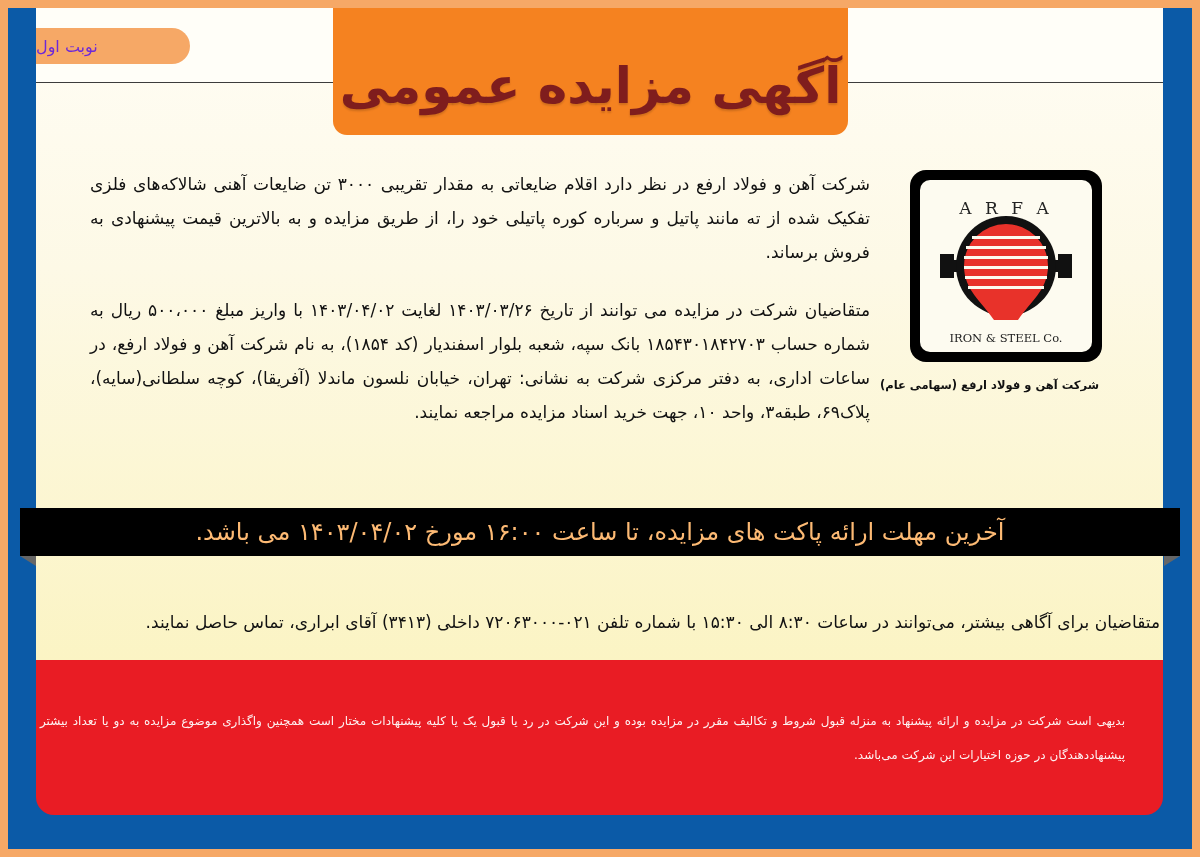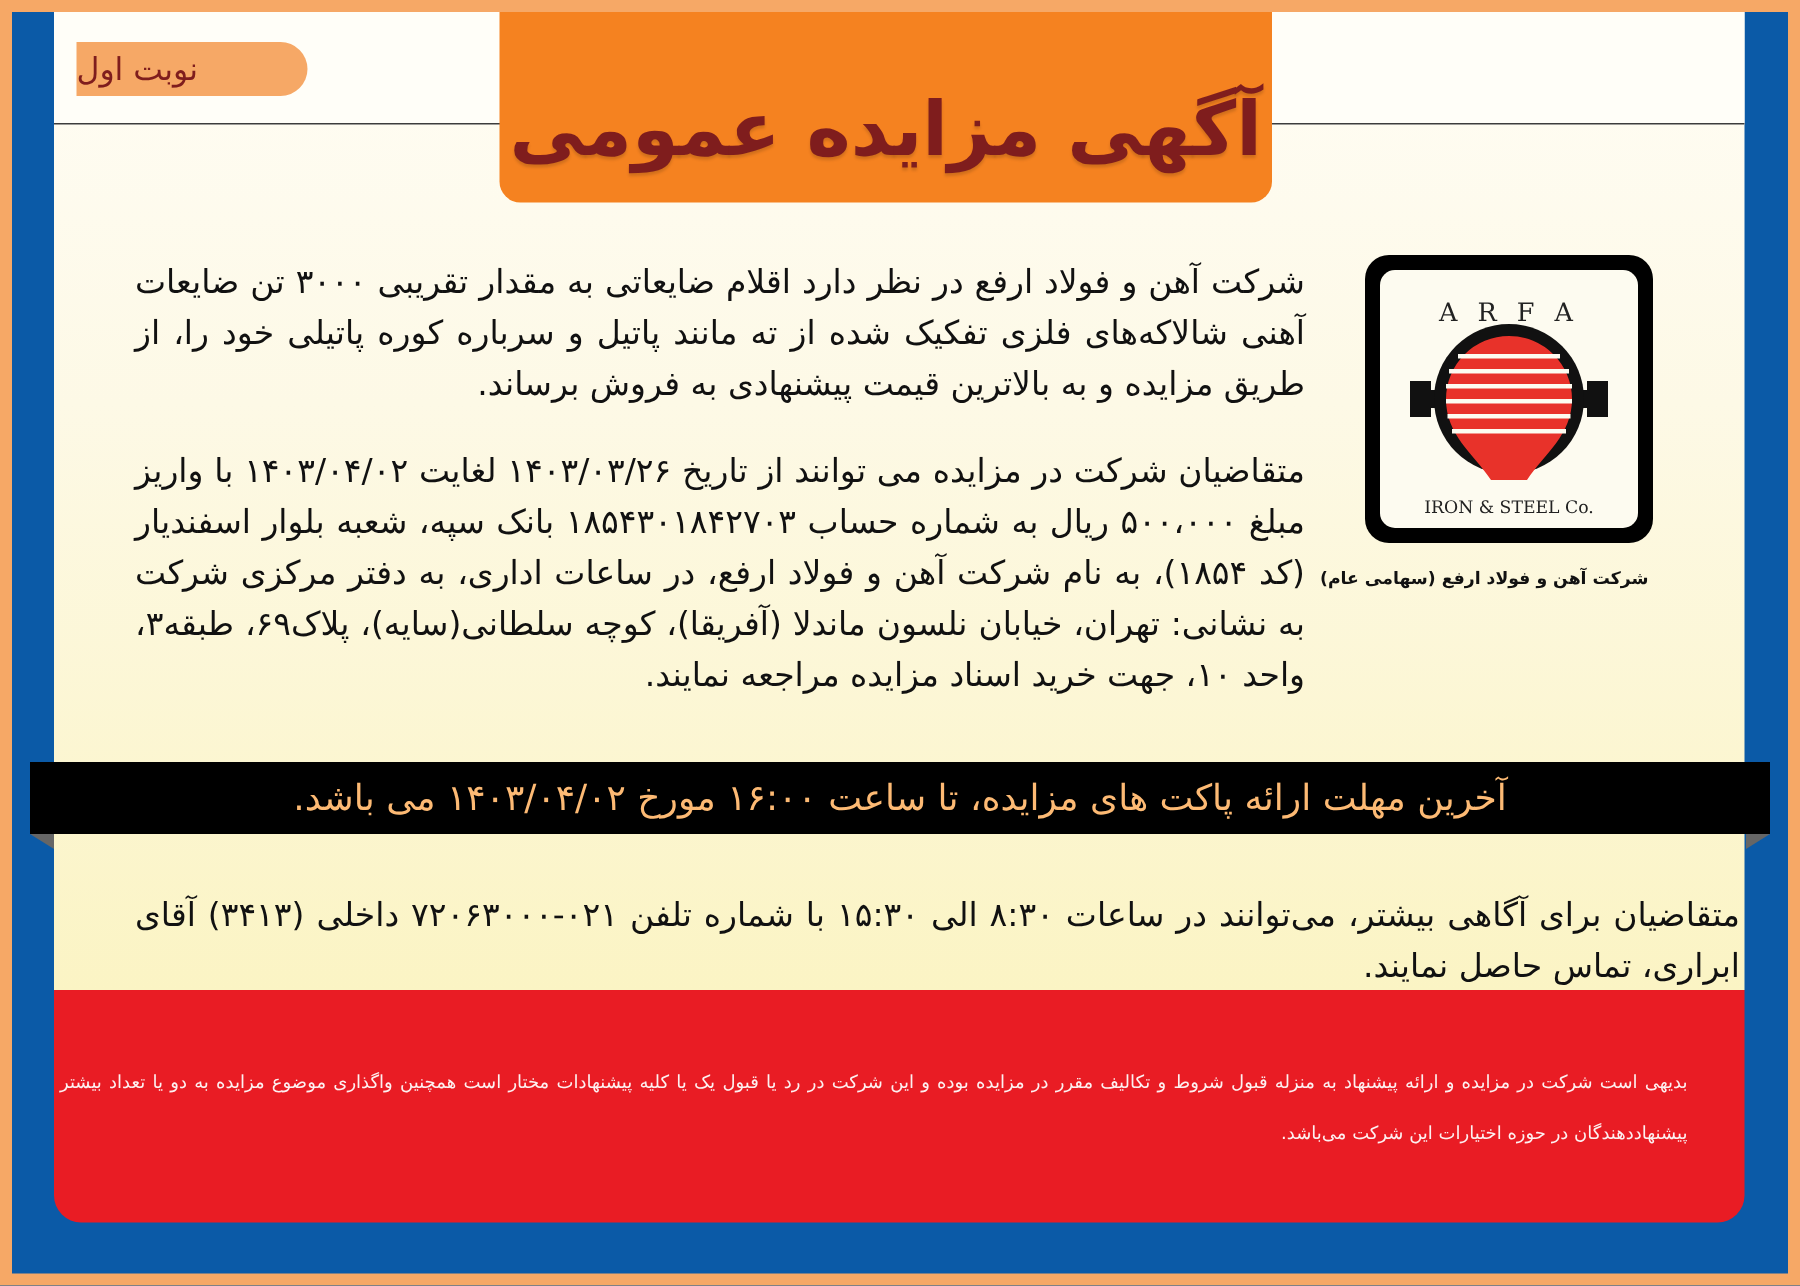--- a/index.html
+++ b/index.html
@@ -3,35 +3,35 @@
 <meta charset="utf-8">
 <style>
   html, body { margin:0; padding:0; }
   body { width:1200px; height:857px; background:#f6a866; position:relative; overflow:hidden; font-family:"DejaVu Sans", sans-serif; }
   .frame { position:absolute; left:8px; top:8px; width:1184px; height:841px; background:#0b5aa7; }
   .content { position:absolute; left:36px; top:8px; width:1127px; height:652px;
              background:linear-gradient(#fffdf5 0%, #fdf9e6 40%, #fbf4c4 100%); }
   .header-band { position:absolute; left:36px; top:8px; width:1127px; height:74px; background:#fffef8; border-bottom:1.5px solid #3c3c3c; }
   .badge { position:absolute; left:36px; top:28px; width:154px; height:36px; background:#f6a866;
            border-radius:0 18px 18px 0; display:flex; align-items:center; justify-content:flex-end; padding-right:14px; box-sizing:border-box;
-           font-size:21px; color:#7f1d1d; direction:rtl;margin-left:15px; }
+           font-size:16px; color:#6d28d9; direction:rtl; }
   .title-tab { position:absolute; left:333px; top:8px; width:515px; height:127px; background:#f58220; border-radius:0 0 14px 14px;
                display:flex; align-items:center; justify-content:center; }
   .title-tab span { color:#7f1d1d; font-size:50px; font-weight:bold; direction:rtl; padding-top:28px; text-shadow:0 2px 2px rgba(0,0,0,0.15); }
   .logo-box { position:absolute; left:910px; top:170px; width:192px; height:192px; background:#000; border-radius:16px; }
   .logo-inner { position:absolute; left:10px; top:10px; width:172px; height:172px; background:#fdfbf0; border-radius:10px; overflow:hidden; }
   .logo-caption { position:absolute; left:877px; top:378px; width:225px; text-align:center; font-size:11.5px; font-weight:bold; color:#111; direction:rtl; }
-  .para { position:absolute; direction:rtl; text-align:justify; text-align-last:right; color:#111; font-size:22px; line-height:34px; }
+  .para { position:absolute; direction:rtl; text-align:justify; text-align-last:right; color:#111; font-size:17px; line-height:34px; }
   .p1 { left:90px; top:150px; width:780px; }
   .p2 { left:90px; top:276px; width:780px; }
   .deadline { position:absolute; left:20px; top:508px; width:1160px; height:48px; background:#000; color:#fdba74;
               display:flex; align-items:center; justify-content:center; font-size:24px; direction:rtl; }
   .fold-l { position:absolute; left:20px; top:556px; width:0; height:0; border-top:10px solid #666; border-left:16px solid transparent; }
   .fold-r { position:absolute; left:1164px; top:556px; width:0; height:0; border-top:10px solid #666; border-right:16px solid transparent; }
-  .p3 { left:90px; top:572px; width:1070px; }
+  .p3 { left:90px; top:588px; width:1070px; }
   .red-box { position:absolute; left:36px; top:660px; width:1127px; height:155px; background:#e91c24; border-radius:0 0 18px 18px; }
   .p4 { left:40px; top:692px; width:1085px; color:#fdf1f1; font-size:12px; }
 </style>
 </head>
 <body>
 
 <div class="frame"></div>
 <div class="content"></div>
 <div class="header-band"></div>
 

